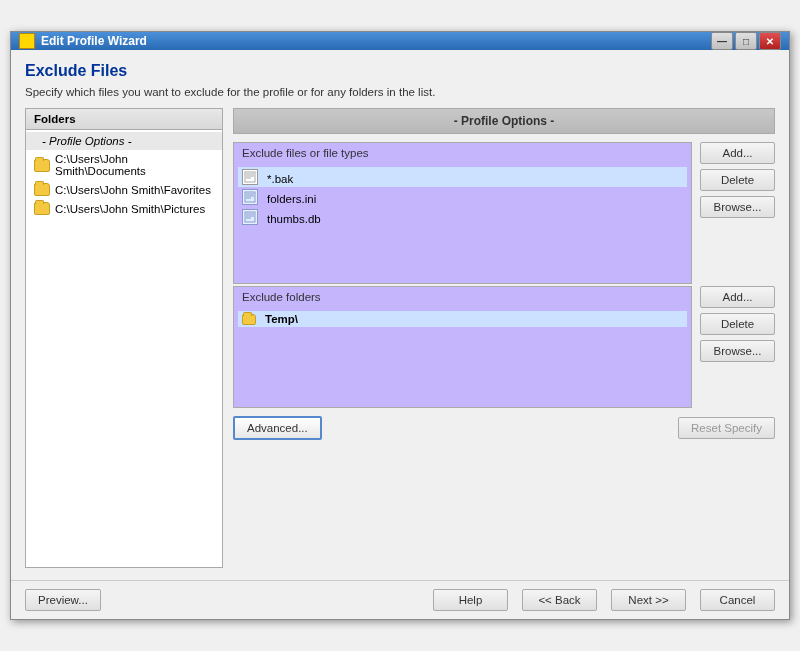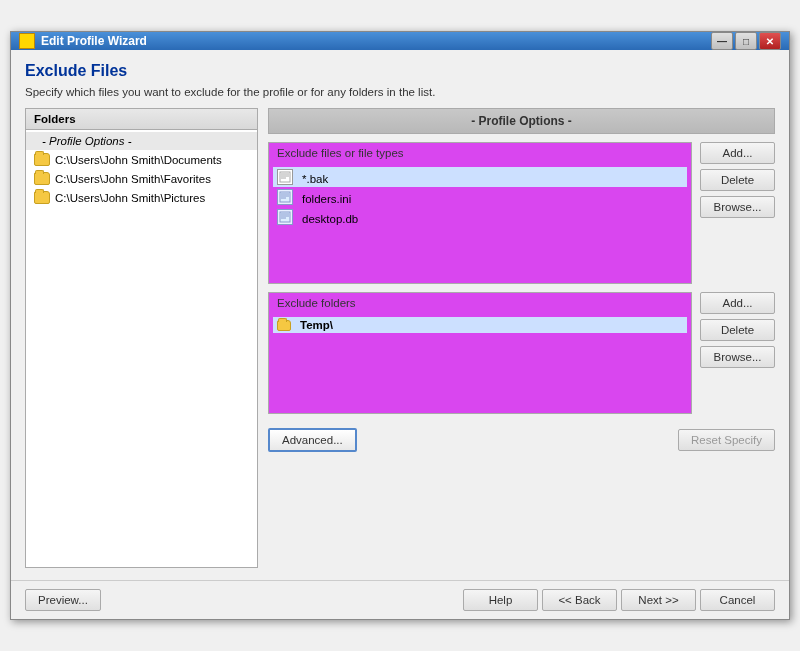--- a/index.html
+++ b/index.html
@@ -85,21 +85,21 @@
       margin-bottom: 10px;
     }
 
     .main-layout {
       display: flex;
       gap: 10px;
     }
 
     
     .folders-panel {
-      width: 233px;
+      width: 198px;
       flex-shrink: 0;
     }
 
     .panel-box {
       border: 1px solid #aaa;
       background: white;
       height: 460px;
     }
 
     .panel-header {
@@ -167,22 +167,22 @@
       padding: 5px;
       text-align: center;
       font-size: 12px;
       font-weight: bold;
       color: #333;
       margin-bottom: 8px;
     }
 
     .section-box {
       border: 1px solid #aaa;
-      background: #d946ef;
-      margin-bottom: 8px;
+      background: #c4b5fd;
+      margin-bottom: 2px;
     }
 
     .section-label {
       padding: 4px 8px;
       font-size: 11.5px;
       color: #333;
     }
 
     .file-list-area {
       padding: 4px;
@@ -276,21 +276,21 @@
       border-top: 1px solid #ccc;
       padding: 8px 14px;
       display: flex;
       align-items: center;
       justify-content: space-between;
       background: #f0f0f0;
     }
 
     .bottom-bar-right {
       display: flex;
-      gap: 4px;
+      gap: 14px;
     }
 
   </style>
 </head>
 <body>
 
 <div class="window">
 
   <div class="title-bar">
     <div class="title-bar-left">
@@ -366,21 +366,21 @@
                 </div>
                 <div class="file-item">
                   <div class="file-icon db">
                     <svg width="12" height="12" viewBox="0 0 12 12">
                         <rect x="1" y="1" width="10" height="10" fill="#ddeeff" stroke="#8899cc"></rect>
                         <line x1="2" y1="3" x2="10" y2="3" stroke="#8899cc"></line>
                         <line x1="2" y1="5" x2="10" y2="5" stroke="#8899cc"></line>
                         <line x1="2" y1="7" x2="7" y2="7" stroke="#8899cc"></line>
                       </svg>
                   </div>
-                  <span>desktop.db</span>
+                  <span>thumbs.db</span>
                 </div>
               </div>
             </div>
           </div>
           <div class="side-buttons">
             <button class="btn">Add...</button>
             <button class="btn">Delete</button>
             <button class="btn">Browse...</button>
           </div>
         </div>

